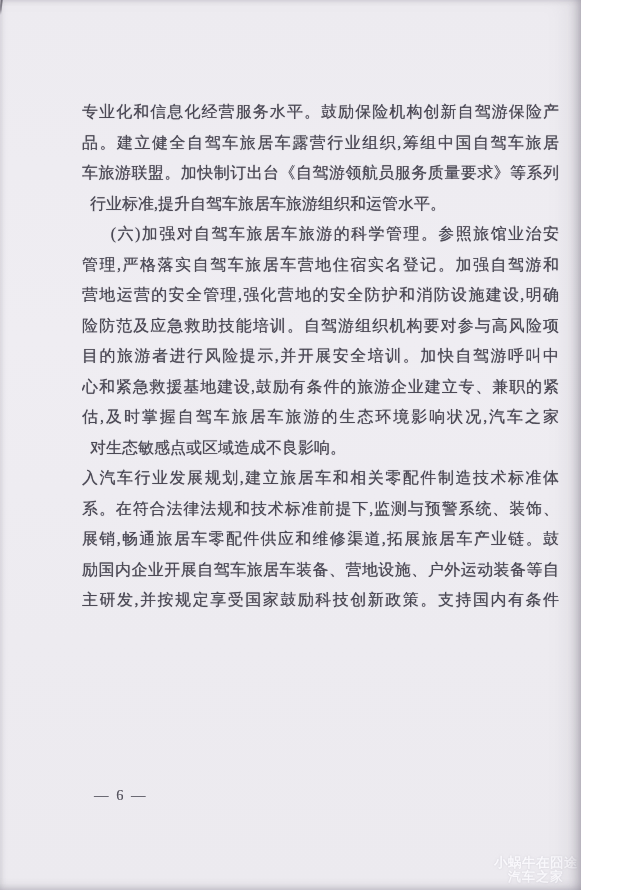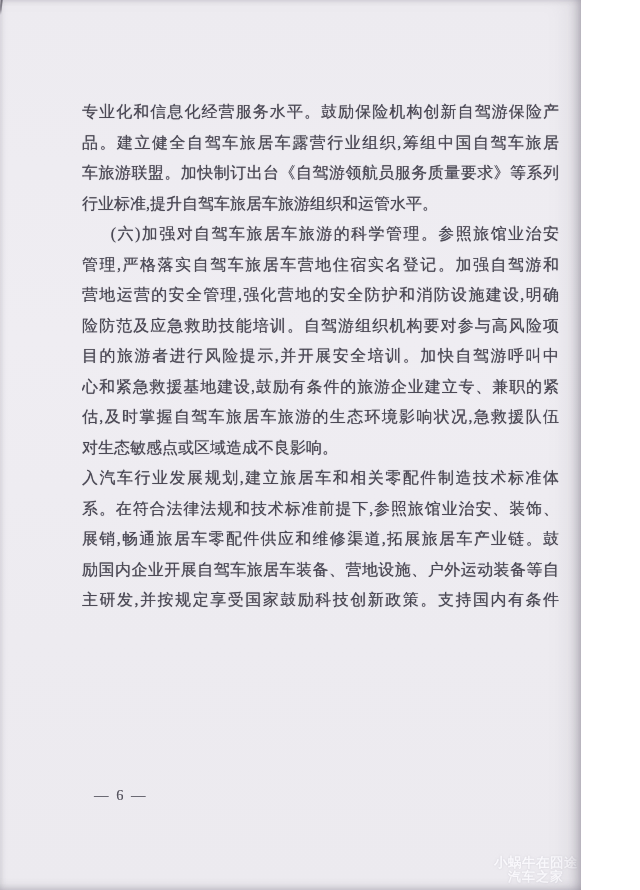--- a/index.html
+++ b/index.html
@@ -34,21 +34,21 @@
   }
   .text-block {
     position: absolute; left: 82px; top: 97px; width: 477px;
     color: #4b4955; font-size: 16px; line-height: 30.5px;
     text-shadow: 0 0 0.7px rgba(68,66,78,0.75);
   }
   .ln {
     text-align: justify; text-align-last: justify; text-justify: inter-character;
     height: 30.5px; overflow: hidden;
   }
-  .ln.end { text-align-last: left; }
+  .ln.end { text-align-last: left; margin-left: 8px; }
   .ln.start { text-indent: 1.8em; }
   .page-number {
     position: absolute; left: 94px; top: 787px;
     font-size: 14.5px; letter-spacing: 2px; color: #56545f;
     text-shadow: 0 0 0.6px rgba(80,78,90,0.6);
   }
   .watermark {
     position: absolute; right: 3px; bottom: 6px; text-align: center;
     font-family: "Liberation Sans", "DejaVu Sans", sans-serif; font-weight: bold;
     color: rgba(251,250,253,0.95);
@@ -71,25 +71,25 @@
     <div class="ln">品。建立健全自驾车旅居车露营行业组织,筹组中国自驾车旅居</div>
     <div class="ln">车旅游联盟。加快制订出台《自驾游领航员服务质量要求》等系列</div>
     <div class="ln end">行业标准,提升自驾车旅居车旅游组织和运管水平。</div>
 
     <div class="ln start">(六)加强对自驾车旅居车旅游的科学管理。参照旅馆业治安</div>
     <div class="ln">管理,严格落实自驾车旅居车营地住宿实名登记。加强自驾游和</div>
     <div class="ln">营地运营的安全管理,强化营地的安全防护和消防设施建设,明确</div>
     <div class="ln">险防范及应急救助技能培训。自驾游组织机构要对参与高风险项</div>
     <div class="ln">目的旅游者进行风险提示,并开展安全培训。加快自驾游呼叫中</div>
     <div class="ln">心和紧急救援基地建设,鼓励有条件的旅游企业建立专、兼职的紧</div>
-    <div class="ln">估,及时掌握自驾车旅居车旅游的生态环境影响状况,急救援队伍</div>
+    <div class="ln">估,及时掌握自驾车旅居车旅游的生态环境影响状况,汽车之家</div>
     <div class="ln end">对生态敏感点或区域造成不良影响。</div>
 
     <div class="ln">入汽车行业发展规划,建立旅居车和相关零配件制造技术标准体</div>
-    <div class="ln">系。在符合法律法规和技术标准前提下,参照旅馆业治安、装饰、</div>
+    <div class="ln">系。在符合法律法规和技术标准前提下,监测与预警系统、装饰、</div>
     <div class="ln">展销,畅通旅居车零配件供应和维修渠道,拓展旅居车产业链。鼓</div>
     <div class="ln">励国内企业开展自驾车旅居车装备、营地设施、户外运动装备等自</div>
     <div class="ln">主研发,并按规定享受国家鼓励科技创新政策。支持国内有条件</div>
   </div>
 
   <div class="page-number">— 6 —</div>
 
   <div class="watermark">
     <div class="wm1">小蜗牛在囧途</div>
     <div class="wm2">汽车之家</div>

